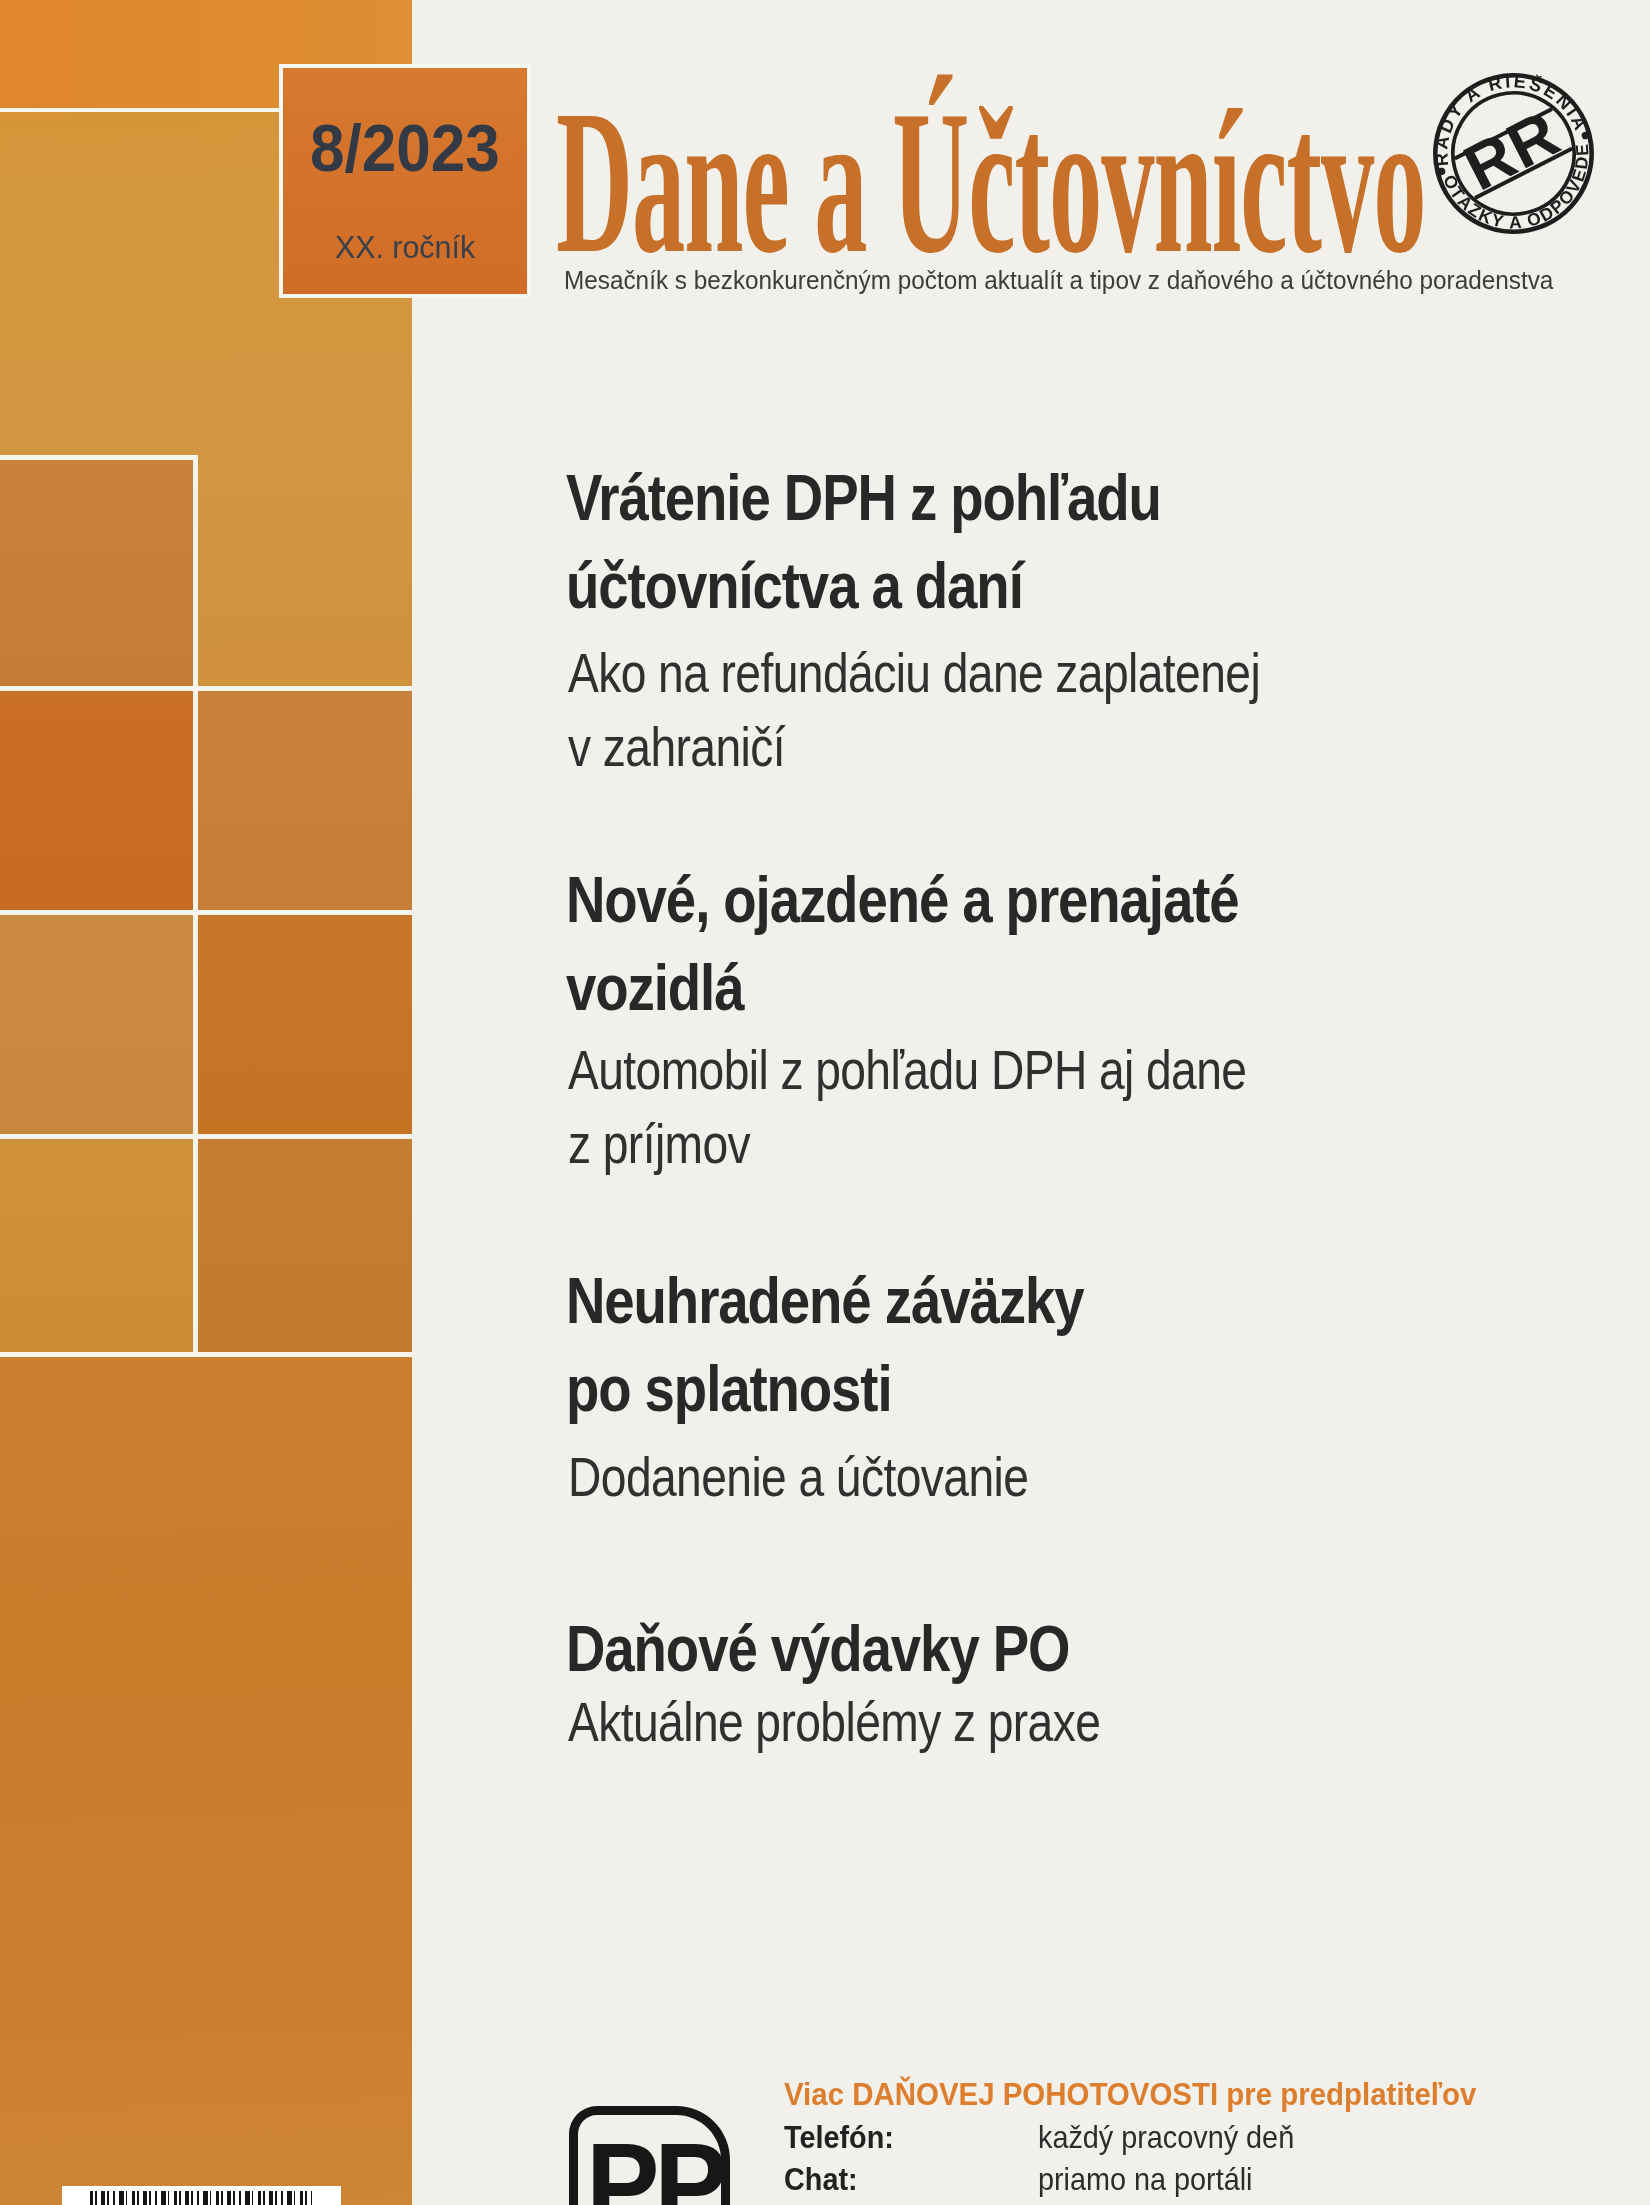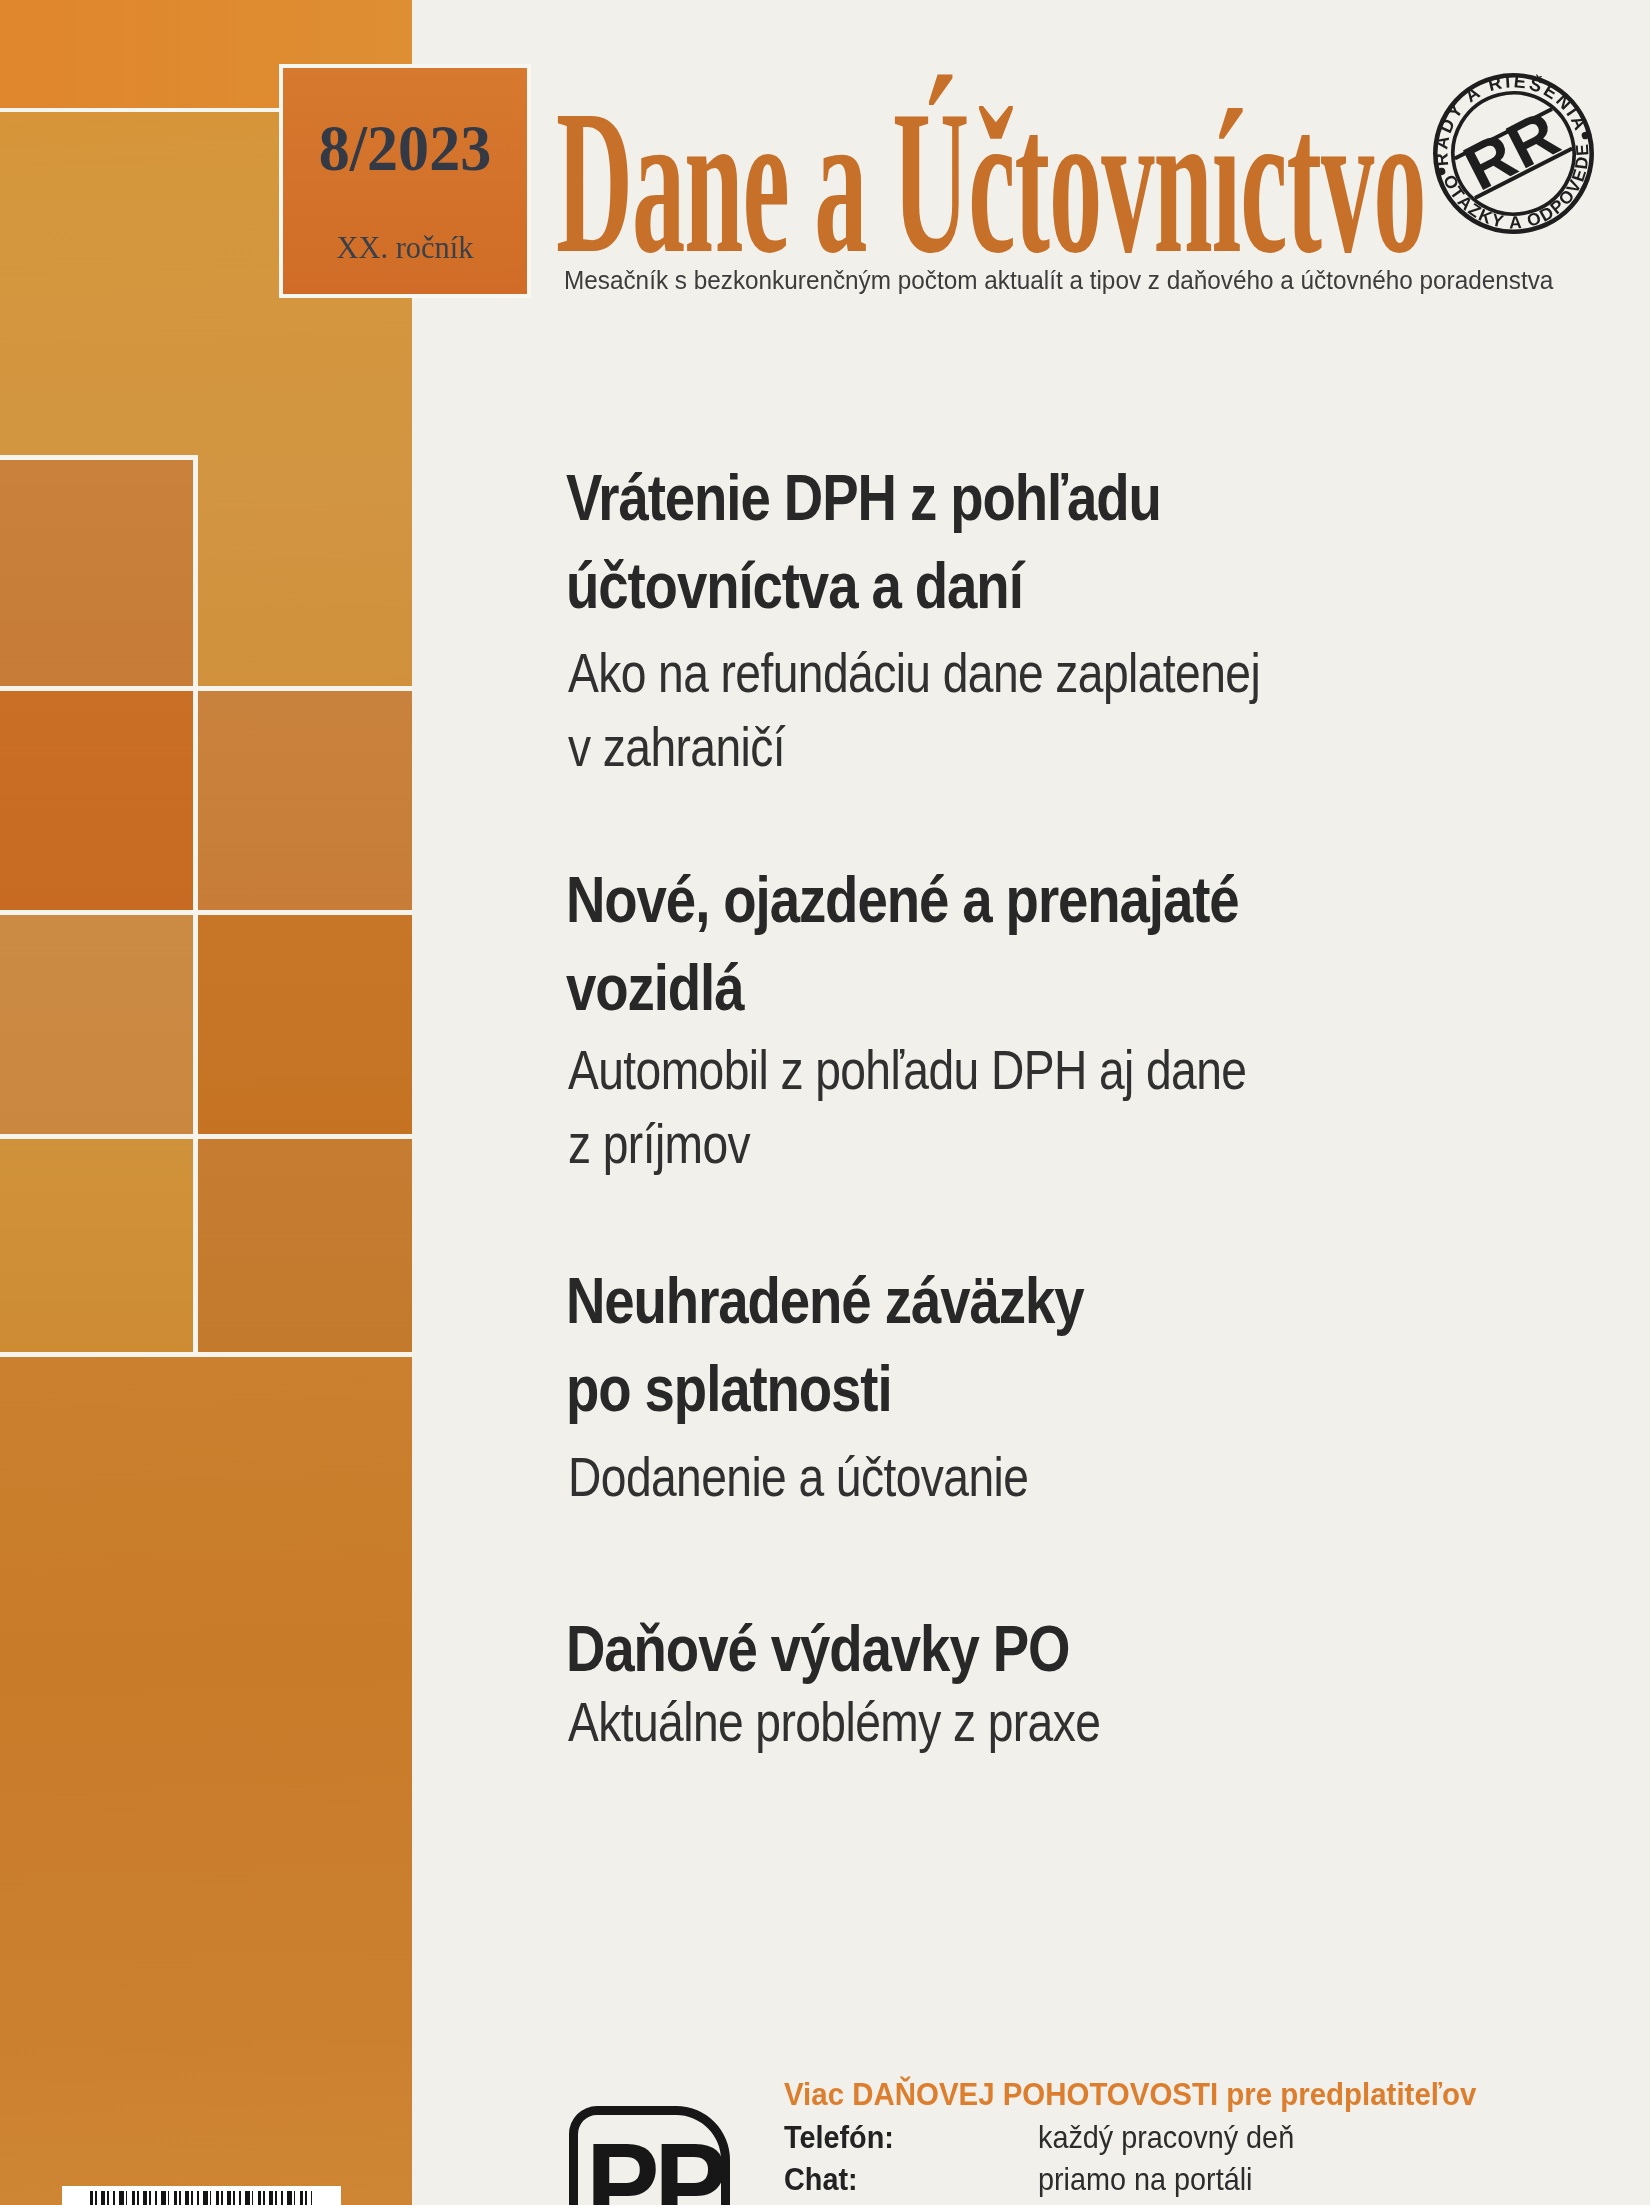--- a/index.html
+++ b/index.html
@@ -32,21 +32,21 @@
   .vl1{left:193px;top:455px;width:4.7px;height:902px;}
   .band-top{
     position:absolute;left:0;top:0;width:412px;height:108px;
     background:linear-gradient(90deg,#E0862C,#DE8E33);
     border-bottom:4px solid #F7F5F0;
   }
   
   .issue-box{
     position:absolute;left:279px;top:64px;width:252px;height:234px;
     background:linear-gradient(180deg,#D7792F,#D06C27);
-    border:4px solid #F8F6F1;box-sizing:border-box;font-family:Liberation Serif, serif;
+    border:4px solid #F8F6F1;box-sizing:border-box;
   }
   .issue-number{
     position:absolute;left:0;top:42px;width:100%;text-align:center;
     font-size:66px;font-weight:bold;color:#333A45;letter-spacing:0;
     transform:scaleX(0.94);transform-origin:center top;white-space:nowrap;
   }
   .issue-volume{
     position:absolute;left:0;top:161px;width:100%;text-align:center;
     font-size:32px;color:#39404A;
     transform:scaleX(0.95);transform-origin:center top;white-space:nowrap;

